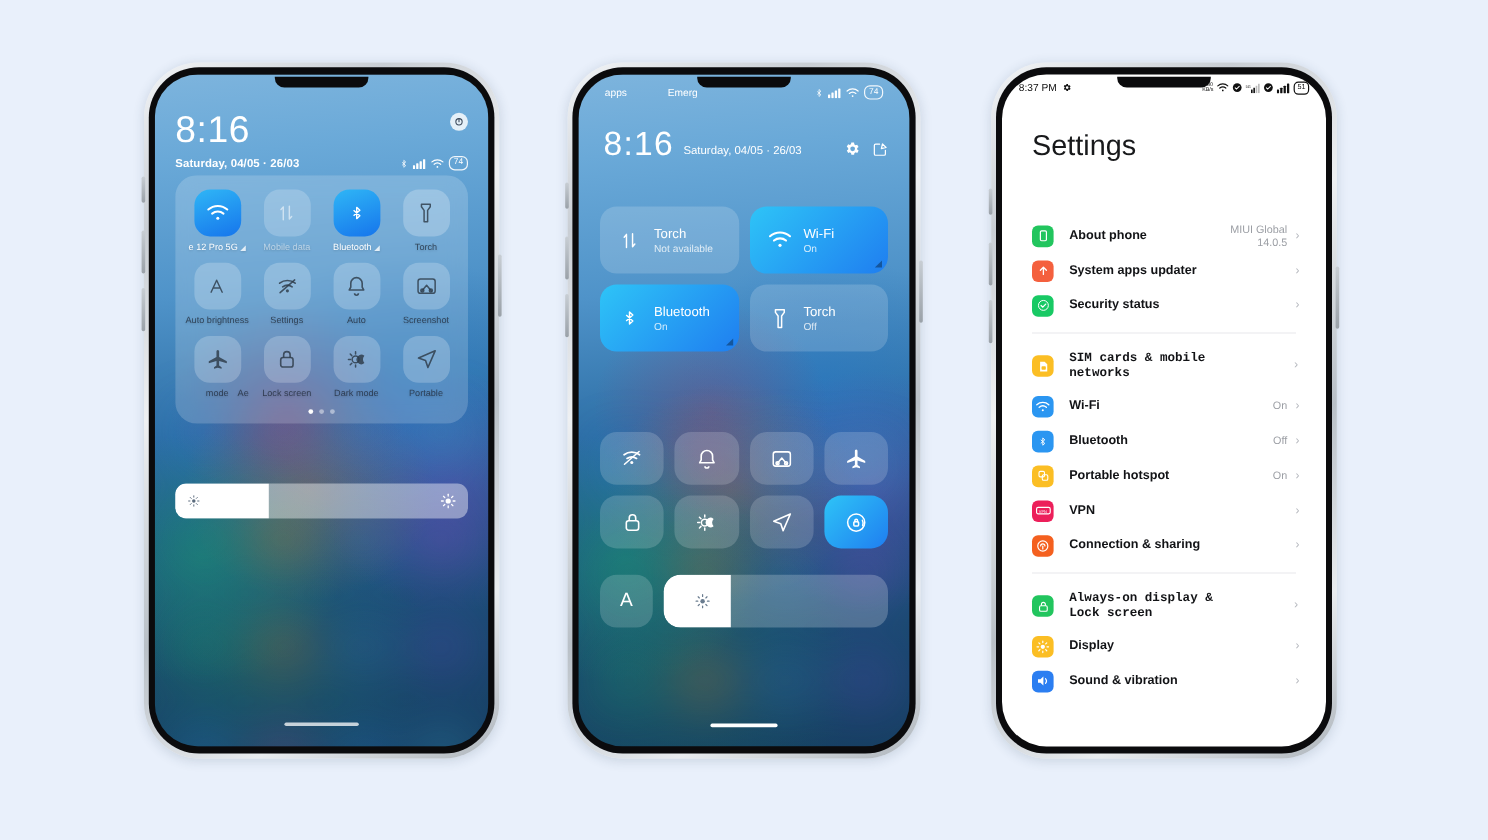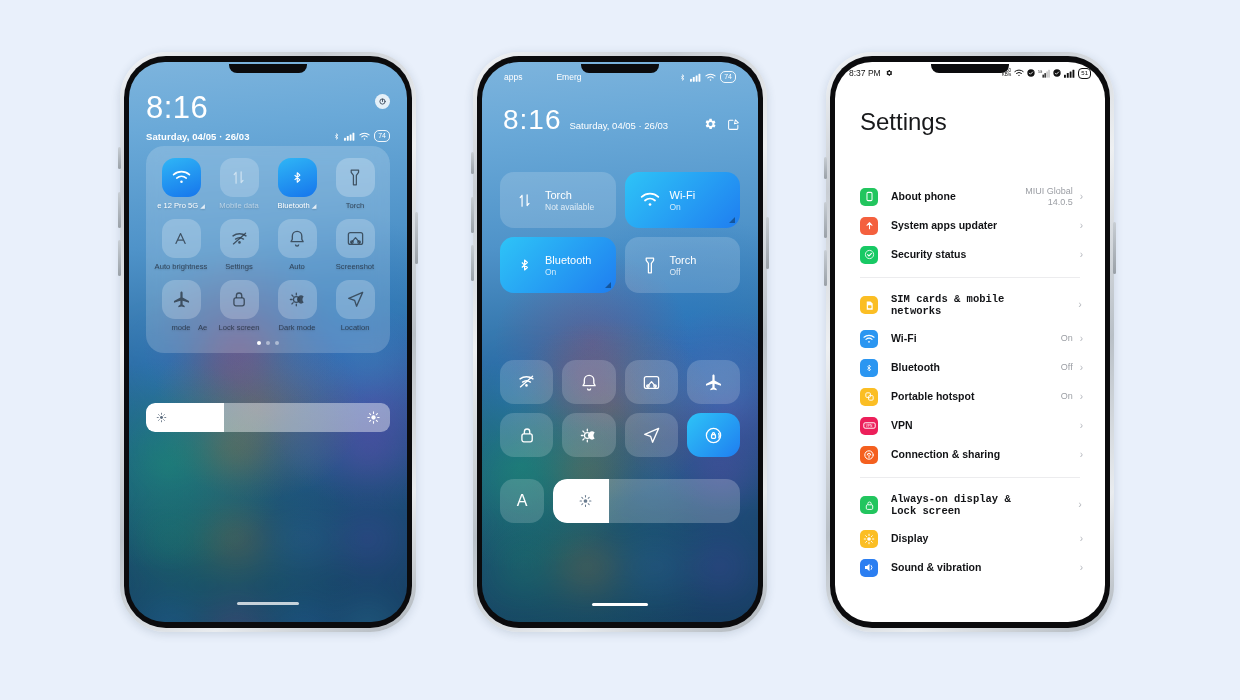--- a/index.html
+++ b/index.html
@@ -437,21 +437,21 @@
                   </svg>
                 </div>
     <div class="p1-lbl dark">Dark mode</div>
               </div>
               <div class="p1-cell">
                 <div class="p1-tile faded2">
                   <svg width="19" height="19" viewBox="0 0 24 24" fill="none" stroke="rgba(45,58,72,.82)" stroke-width="1.7" stroke-linejoin="round">
                     <path d="M21 3L3.5 10.6l7.4 2.5 2.5 7.4L21 3z"></path>
                   </svg>
                 </div>
-    <div class="p1-lbl dark">Location</div>
+    <div class="p1-lbl dark">Portable</div>
               </div>
             </div>
           <div class="p1-dots">
             <i class="act"></i>
               <i></i>
               <i></i>
           </div>
         </div>
 
         <div class="p1-bright">

